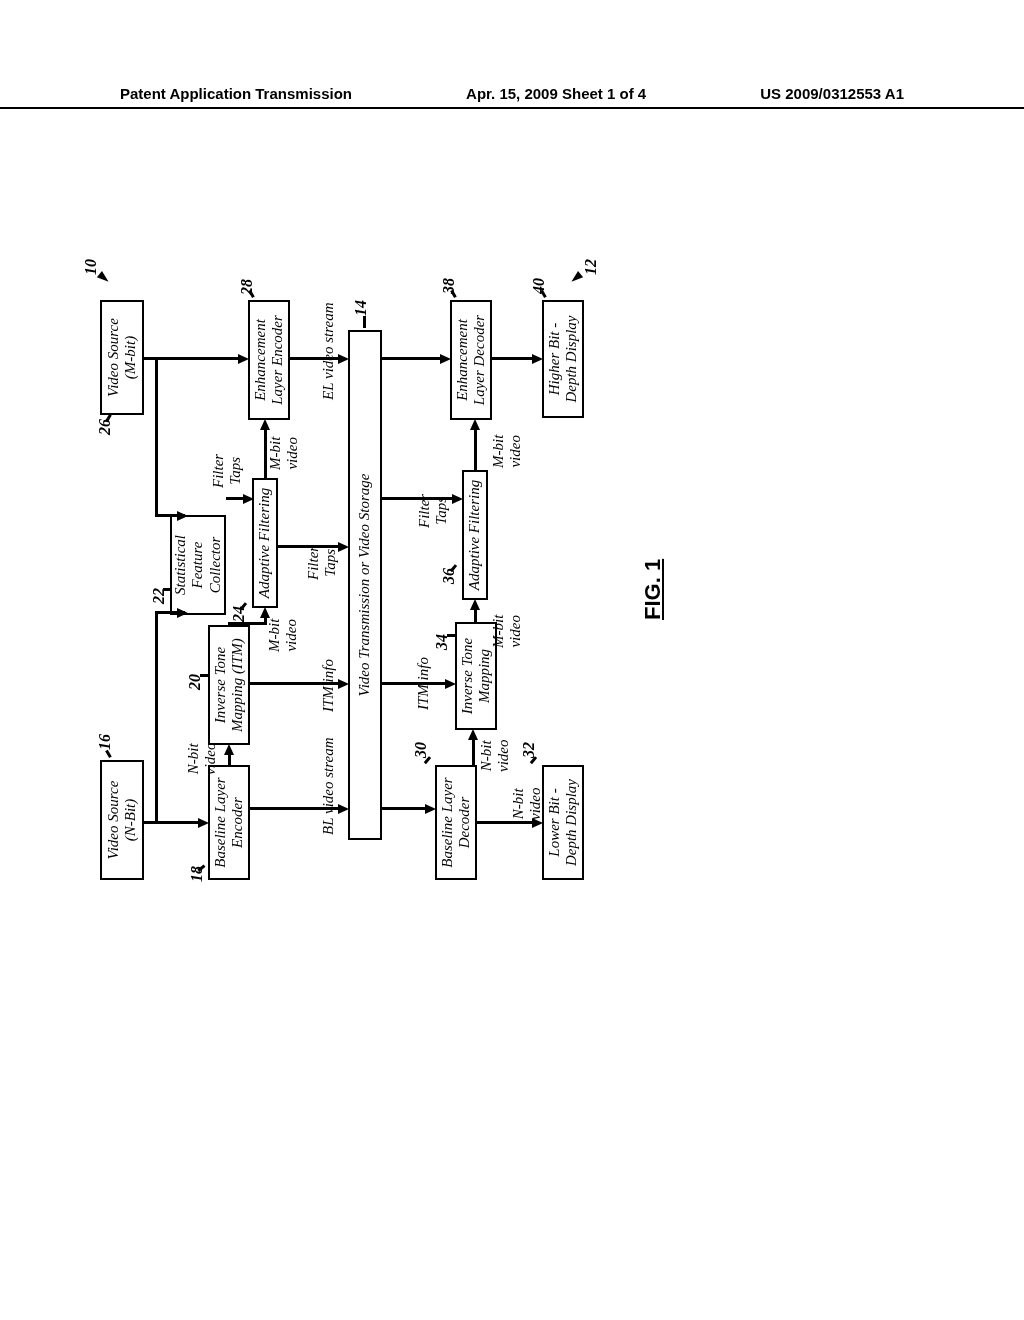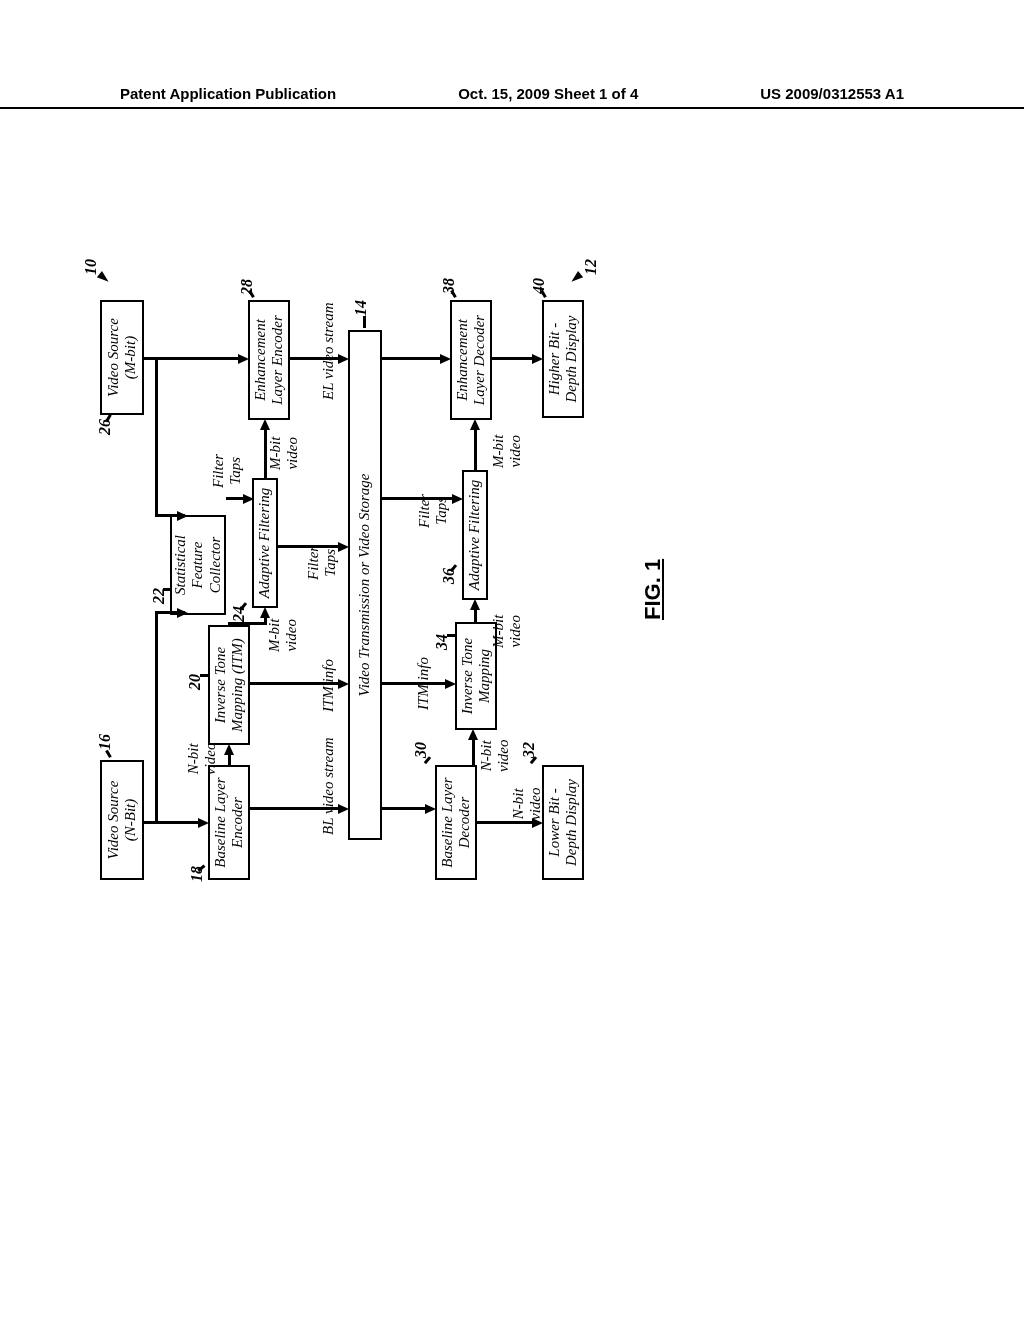--- a/index.html
+++ b/index.html
@@ -92,22 +92,22 @@
     width: 0; height: 0;
     border-left: 4px solid transparent;
     border-right: 4px solid transparent;
     border-top: 12px solid #000;
   }
 </style>
 </head>
 <body>
 
 <div class="header">
-  <span>Patent Application Publication</span>
-  <span>Oct. 15, 2009  Sheet 1 of 4</span>
+  <span>Patent Application Transmission</span>
+  <span>Apr. 15, 2009  Sheet 1 of 4</span>
   <span>US 2009/0312553 A1</span>
 </div>
 
 <div class="diagram">
 
   <div class="box" style="left:0px; top:0px; width:120px; height:44px;">
     <span>Video Source</span>
     <span>(N-Bit)</span>
   </div>
   <div class="ref" style="left:130px; top:-4px;">16</div>

